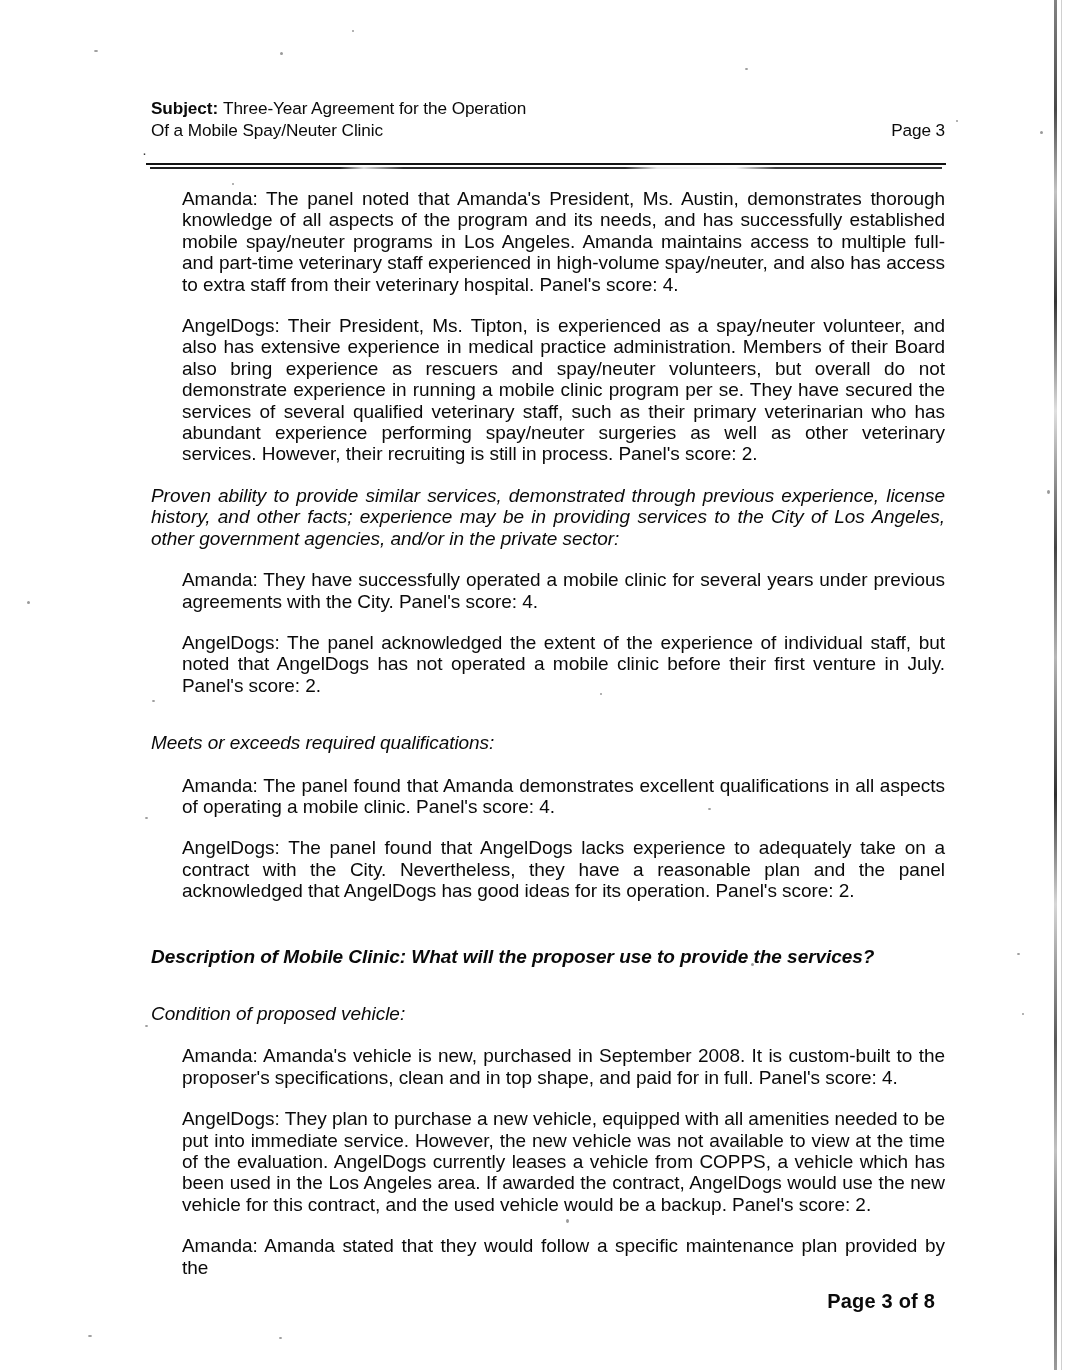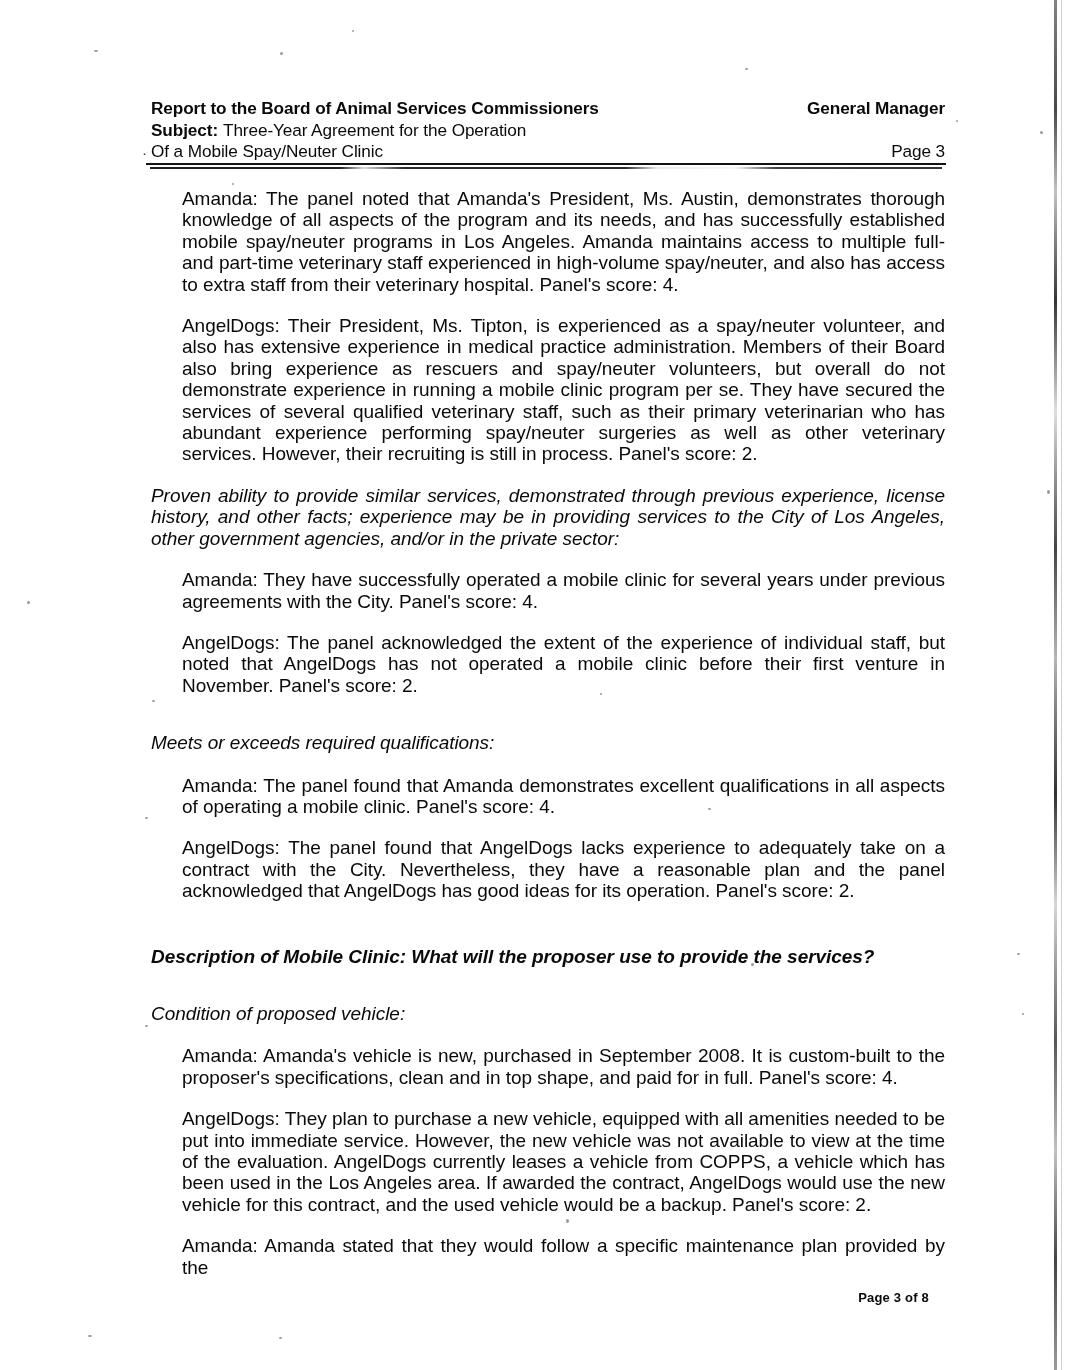--- a/index.html
+++ b/index.html
@@ -141,25 +141,25 @@
   p.label {
     text-align: left;
     margin-bottom: 21px;
     margin-top: 36px;
   }
   p.tight { margin-bottom: 19px; }
 
   
   .footer {
     position: absolute;
-    left: 135px;
+    left: 141px;
     top: 1290px;
     width: 794px;
     text-align: right;
-    font-size: 13px;
+    font-size: 20px;
     font-weight: bold;
     letter-spacing: 0.2px;
   }
 </style>
 </head>
 <body>
 
 <div class="page">
 
   <div class="scan-edge-right2"></div>
@@ -182,24 +182,20 @@
   <div class="speck" style="left:145px; top:1025px;width:3px; height:2px;"></div>
   <div class="speck" style="left:1022px;top:1013px;width:2px; height:2px;"></div>
   <div class="speck" style="left:566px; top:1219px;width:3px; height:4px;"></div>
   <div class="speck" style="left:88px;  top:1335px;width:4px; height:2px;"></div>
   <div class="speck" style="left:279px; top:1337px;width:3px; height:2px;"></div>
   <div class="speck" style="left:27px;  top:601px; width:3px; height:3px;"></div>
 
   <div class="header">
     <div class="hdr-lead-dot">·</div>
 
-    <div class="hdr-row">
-      <span class="hdr-strong">Report to the Board of Animal Services Commissioners</span>
-      <span class="hdr-strong">General Manager</span>
-    </div>
 
     <div class="hdr-row">
       <span><span class="hdr-strong">Subject:</span><span style="margin-left:5px;">Three-Year Agreement for the Operation</span></span>
       <span></span>
     </div>
 
     <div class="hdr-row">
       <span>Of a Mobile Spay/Neuter Clinic</span>
       <span>Page 3</span>
     </div>
@@ -213,21 +209,21 @@
   <div class="body">
 
     <p class="para indent">Amanda: The panel noted that Amanda's President, Ms. Austin, demonstrates thorough knowledge of all aspects of the program and its needs, and has successfully established mobile spay/neuter programs in Los Angeles. Amanda maintains access to multiple full- and part-time veterinary staff experienced in high-volume spay/neuter, and also has access to extra staff from their veterinary hospital. Panel's score: 4.</p>
 
     <p class="para indent">AngelDogs: Their President, Ms. Tipton, is experienced as a spay/neuter volunteer, and also has extensive experience in medical practice administration. Members of their Board also bring experience as rescuers and spay/neuter volunteers, but overall do not demonstrate experience in running a mobile clinic program per se. They have secured the services of several qualified veterinary staff, such as their primary veterinarian who has abundant experience performing spay/neuter surgeries as well as other veterinary services. However, their recruiting is still in process. Panel's score: 2.</p>
 
     <p class="para flush">Proven ability to provide similar services, demonstrated through previous experience, license history, and other facts; experience may be in providing services to the City of Los Angeles, other government agencies, and/or in the private sector:</p>
 
     <p class="para indent">Amanda: They have successfully operated a mobile clinic for several years under previous agreements with the City. Panel's score: 4.</p>
 
-    <p class="para indent">AngelDogs: The panel acknowledged the extent of the experience of individual staff, but noted that AngelDogs has not operated a mobile clinic before their first venture in November. Panel's score: 2.</p>
+    <p class="para indent">AngelDogs: The panel acknowledged the extent of the experience of individual staff, but noted that AngelDogs has not operated a mobile clinic before their first venture in July. Panel's score: 2.</p>
 
     <p class="para flush label">Meets or exceeds required qualifications:</p>
 
     <p class="para indent">Amanda: The panel found that Amanda demonstrates excellent qualifications in all aspects of operating a mobile clinic. Panel's score: 4.</p>
 
     <p class="para indent">AngelDogs: The panel found that AngelDogs lacks experience to adequately take on a contract with the City. Nevertheless, they have a reasonable plan and the panel acknowledged that AngelDogs has good ideas for its operation. Panel's score: 2.</p>
 
     <p class="para flush heading">Description of Mobile Clinic: What will the proposer use to provide the services?</p>
 
     <p class="para flush label">Condition of proposed vehicle:</p>

